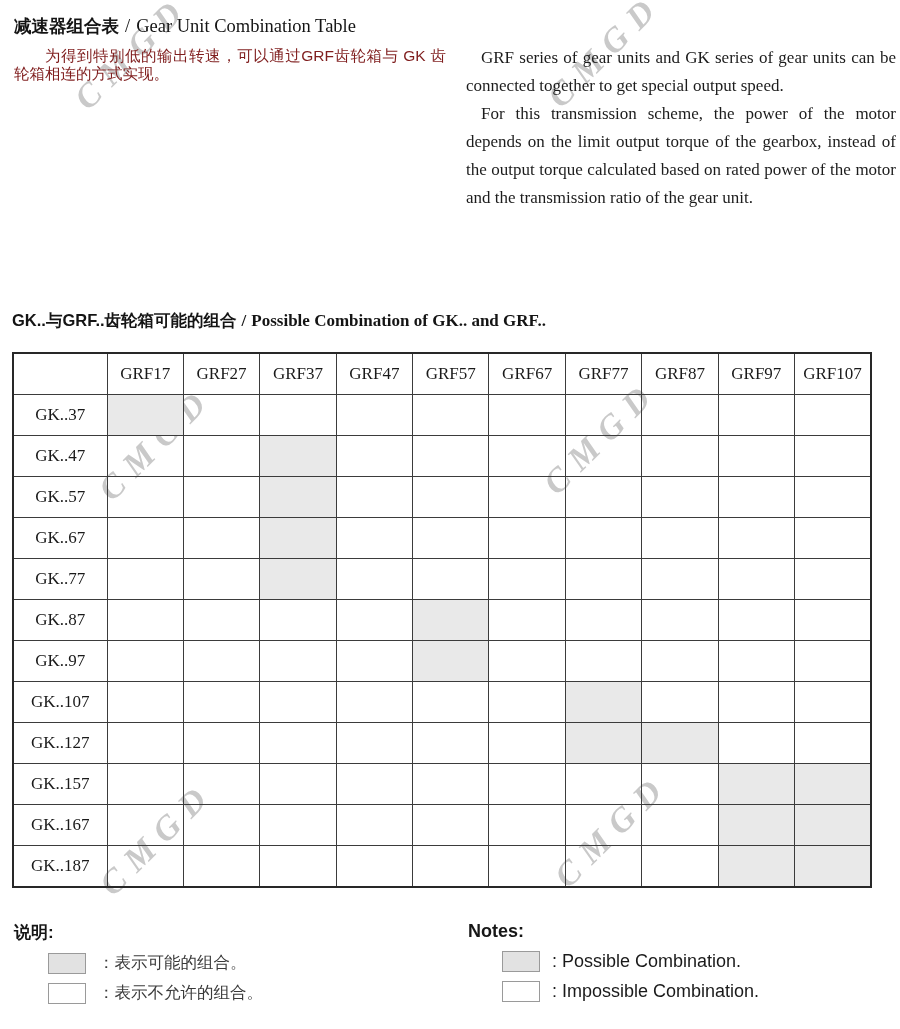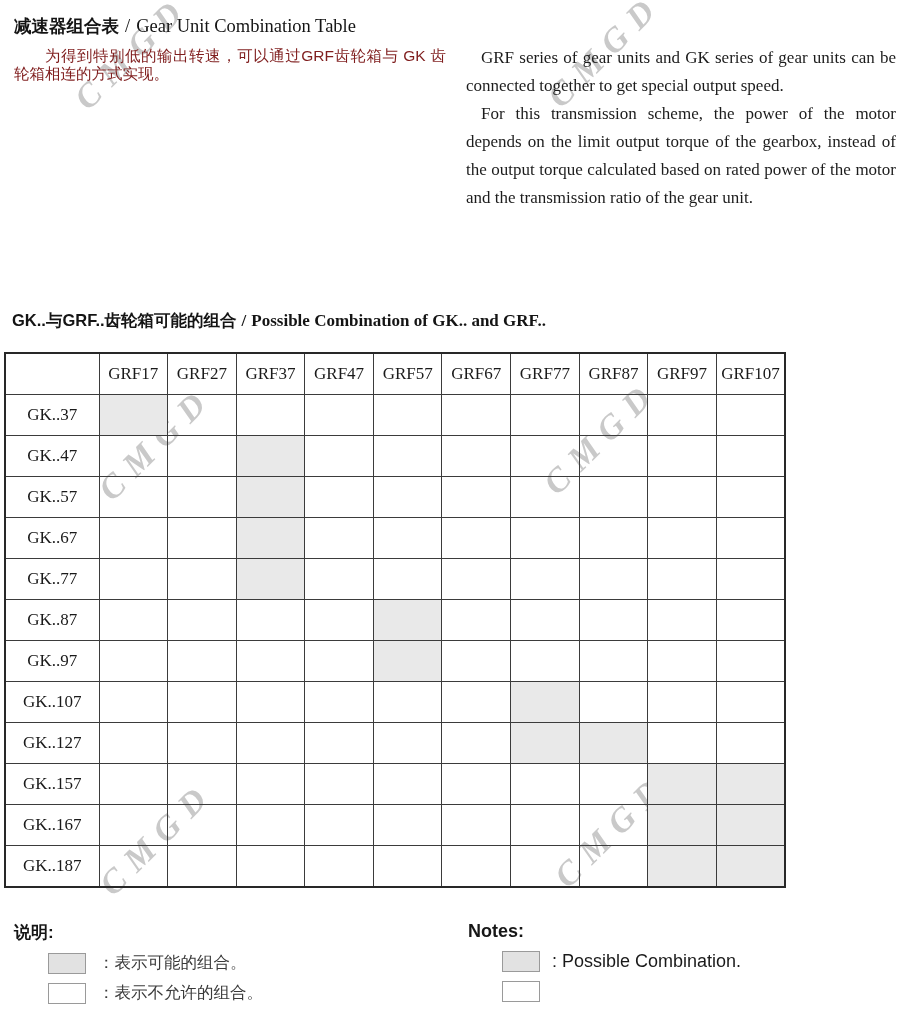--- a/index.html
+++ b/index.html
@@ -67,21 +67,21 @@
     font-weight: bold; font-size: 16.5px; color: #141414;
   }
   .table-heading .h-sep, .table-heading .h-en {
     font-family: "Liberation Serif", serif;
     font-weight: bold; font-size: 17px; color: #141414;
   }
   .table-heading .h-sep { margin: 0 5px; }
 
   
   #combo-table {
-    position: absolute; left: 4px; top: 352px; width: 782px;
+    position: absolute; left: 12px; top: 352px; width: 860px;
     border-collapse: collapse; table-layout: fixed; z-index: 1;
     border: 2px solid #282828;
   }
   #combo-table th, #combo-table td {
     border: 1px solid var(--table-border, #3b3b3b);
     height: 40px; padding: 0;
     text-align: center; vertical-align: middle;
     font-family: "Liberation Serif", serif;
     font-size: 17px; font-weight: normal; color: #1a1a1a;
     background: transparent;
@@ -329,17 +329,18 @@
 
   <div class="legend legend-en">
     <div class="legend-heading">Notes:</div>
     <div class="legend-rows">
         <div class="legend-row">
           <span class="swatch possible"></span>
           <span class="legend-label">: Possible Combination.</span>
         </div>
         <div class="legend-row">
           <span class="swatch impossible"></span>
+          <span class="legend-label">: Impossible Combination.</span>
         </div>
       </div>
   </div>
 
 </div>
 
 </body></html>

